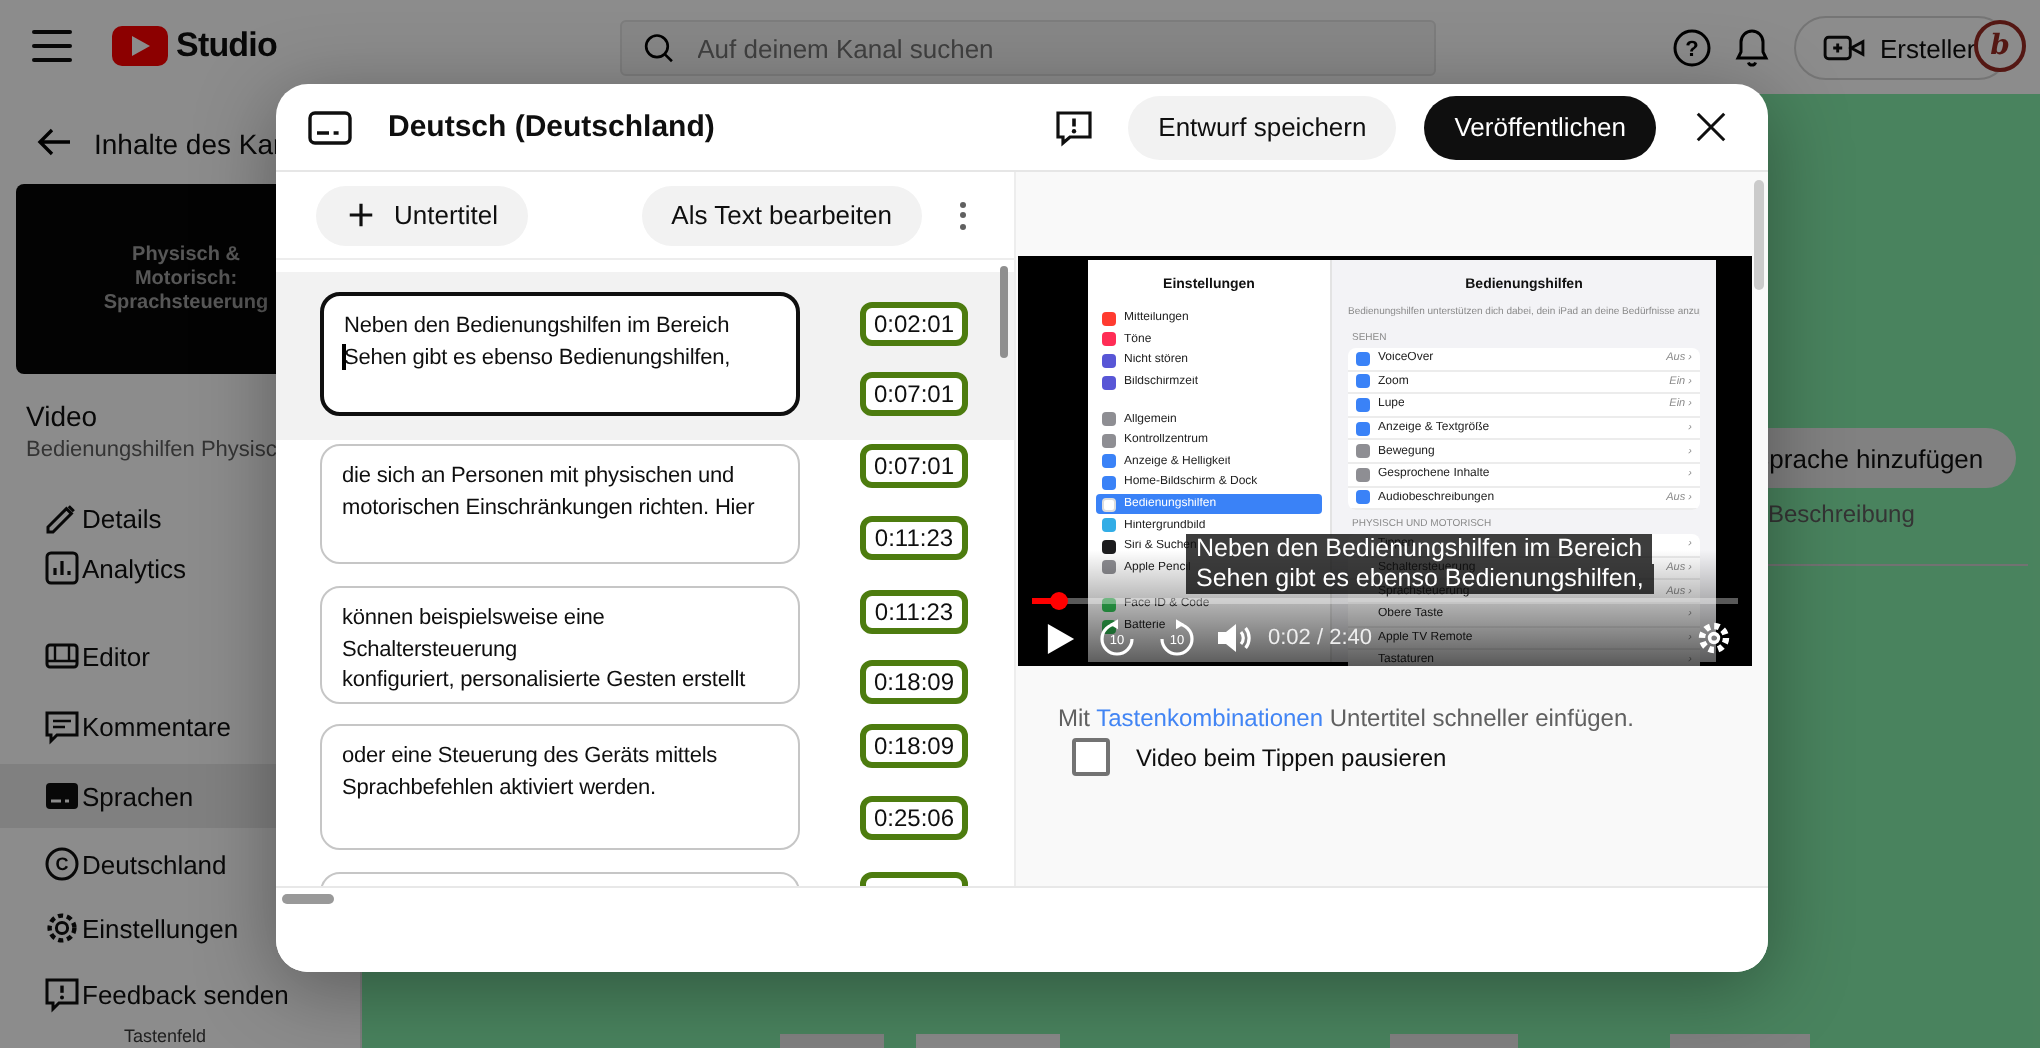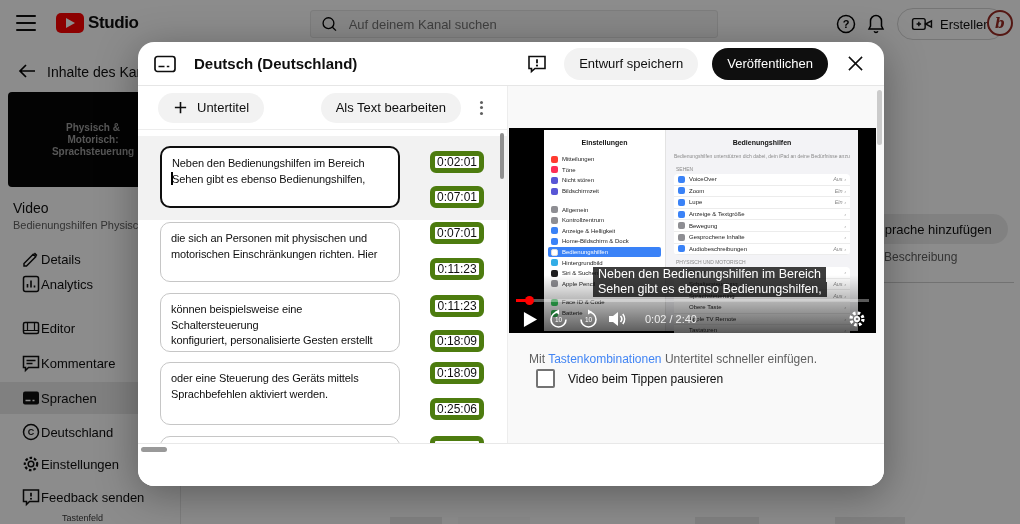--- a/index.html
+++ b/index.html
@@ -1,16 +1,16 @@
 <!DOCTYPE html>
 <html><head>
 <meta charset="utf-8">
 <style>
   html,body{margin:0;padding:0;background:#222;}
-  .stage{position:relative;width:1020px;height:524px;overflow:hidden;background:#ffffff;
+  .stage{position:relative;width:1020px;height:524px;overflow:hidden;background:#86efac;
          font-family:"Liberation Sans",sans-serif;color:#0f0f0f;}
   
   .topbar{position:absolute;left:0;top:0;width:1020px;height:47px;background:#fff;}
   .hamburger{position:absolute;left:16px;top:15px;width:20px;height:16px;display:flex;flex-direction:column;justify-content:space-between;cursor:pointer;}
   .hamburger div{height:2px;background:#0f0f0f;border-radius:1px;}
   .logo{position:absolute;left:56px;top:13px;display:flex;align-items:center;gap:4px;}
   .logo-badge{width:28px;height:20px;background:#f00;border-radius:5px;position:relative;}
   .logo-badge:after{content:"";position:absolute;left:10px;top:5px;border-left:9px solid #fff;border-top:5px solid transparent;border-bottom:5px solid transparent;}
   .logo-text{font-size:17px;font-weight:700;letter-spacing:-0.4px;}
   .search{position:absolute;left:310px;top:10px;width:408px;height:28px;background:#f6f6f6;border:1px solid #e3e3e3;border-radius:3px;display:flex;align-items:center;gap:9px;padding:0 10px;box-sizing:border-box;}
@@ -51,21 +51,21 @@
   .tb-gap{flex:1;}
   .kebab{margin-left:15px;display:flex;flex-direction:column;gap:2.5px;padding:4px;cursor:pointer;}
   .kebab i{width:3px;height:3px;border-radius:50%;background:#606060;}
   .cue-list{position:absolute;left:0;top:44px;width:369px;height:313px;overflow:hidden;padding-top:6px;box-sizing:border-box;}
   .cue-row{display:flex;justify-content:space-between;padding:0 23px 0 22px;box-sizing:border-box;}
   .cue-box{width:240px;background:#fff;border:1px solid #c6c6c6;border-radius:10px;box-sizing:border-box;position:relative;overflow:hidden;}
   .cue-box.active{border:2px solid #0f0f0f;}
   .cue-text{padding:8px 10px;font-size:11px;letter-spacing:-0.1px;line-height:15.5px;white-space:pre;color:#0f0f0f;}
   .caret{position:absolute;left:9px;top:24px;width:1.5px;height:13px;background:#000;}
   .times{display:flex;flex-direction:column;}
-  .chip{width:54px;height:22px;border:5px solid #4d7c0f;border-radius:6px;background:#fff;font-size:12px;display:flex;align-items:center;justify-content:center;box-sizing:border-box;}
+  .chip{width:54px;height:22px;border:3px solid #4d7c0f;border-radius:6px;background:#fff;font-size:12px;display:flex;align-items:center;justify-content:center;box-sizing:border-box;}
   .r1{height:84px;background:#f2f2f2;padding-top:10px;}
   .r1 .times{margin-top:5px;} .r1 .chip+.chip{margin-top:13px;} .r1 .cue-box{height:62px;}
   .r2{height:68px;padding-top:2px;} .r2 .chip+.chip{margin-top:14px;} .r2 .cue-box{height:60px;}
   .r3{height:70px;padding-top:5px;} .r3 .times{margin-top:2px;} .r3 .chip+.chip{margin-top:13px;} .r3 .cue-box{height:59px;}
   .r4{height:72px;padding-top:4px;} .r4 .chip+.chip{margin-top:14px;} .r4 .cue-box{height:63px;}
   .r5{padding-top:6px;} .r5 .cue-box{height:40px;}
   .list-scroll{position:absolute;left:362px;top:91px;width:4px;height:46px;background:#8f8f8f;border-radius:2px;z-index:3;cursor:pointer;}
   
   .panel-right{position:absolute;left:369px;top:44px;width:377px;height:357px;background:#f9f9f9;border-left:1px solid #ededed;box-sizing:border-box;}
   .m-scroll{position:absolute;left:739px;top:48px;width:5px;height:55px;background:#cbcbcb;border-radius:3px;z-index:4;cursor:pointer;}
@@ -109,21 +109,21 @@
   .ipad-right .ip-group:nth-of-type(2) .irow:nth-child(5) .ic{background:#8e8e93;}
   .ipad-right .ip-group:nth-of-type(2) .irow:nth-child(6) .ic{background:#8e8e93;}
   .vgrad{position:absolute;left:0;bottom:0;width:100%;height:58px;background:linear-gradient(to bottom,rgba(0,0,0,0),rgba(0,0,0,.65));}
   .caption{position:absolute;left:84px;top:139px;z-index:3;}
   .caption div{display:table;background:rgba(12,12,12,.8);color:#fff;font-size:12.5px;line-height:15px;padding:0 5px;white-space:nowrap;}
   .progress{position:absolute;left:7px;right:7px;top:171px;height:3px;background:rgba(255,255,255,.35);z-index:3;}
   .progress .fill{position:absolute;left:0;top:0;width:13px;height:3px;background:#f00;}
   .progress .dot{position:absolute;left:9px;top:-3px;width:9px;height:9px;border-radius:50%;background:#f00;}
   .controls{position:absolute;left:0;top:178px;width:100%;height:26px;z-index:3;}
   .ctl{position:absolute;top:2px;display:flex;align-items:center;justify-content:center;width:22px;height:22px;cursor:pointer;}
-  .ctime{position:absolute;left:125px;top:7px;font-size:11px;color:#eee;white-space:nowrap;margin-left:11px;}
+  .ctime{position:absolute;left:125px;top:7px;font-size:11px;color:#eee;white-space:nowrap;}
   .below-video{position:absolute;left:21px;top:266px;font-size:12px;color:#606060;}
   .below-video a{color:#4285f4;text-decoration:none;cursor:pointer;}
   .chk-row{position:absolute;left:28px;top:283px;display:flex;align-items:center;gap:13px;}
   .chkbox{width:15px;height:15px;border:2px solid #737373;border-radius:2px;background:#fff;cursor:pointer;}
   .chk-label{font-size:12px;color:#0f0f0f;}
   .m-footer{position:absolute;left:0;top:401px;width:746px;height:43px;background:#fff;border-top:1px solid #e8e8e8;}
   .h-thumb{position:absolute;left:3px;top:3px;width:26px;height:5px;background:#999;border-radius:3px;cursor:pointer;}
 </style>
 </head>
 <body>

